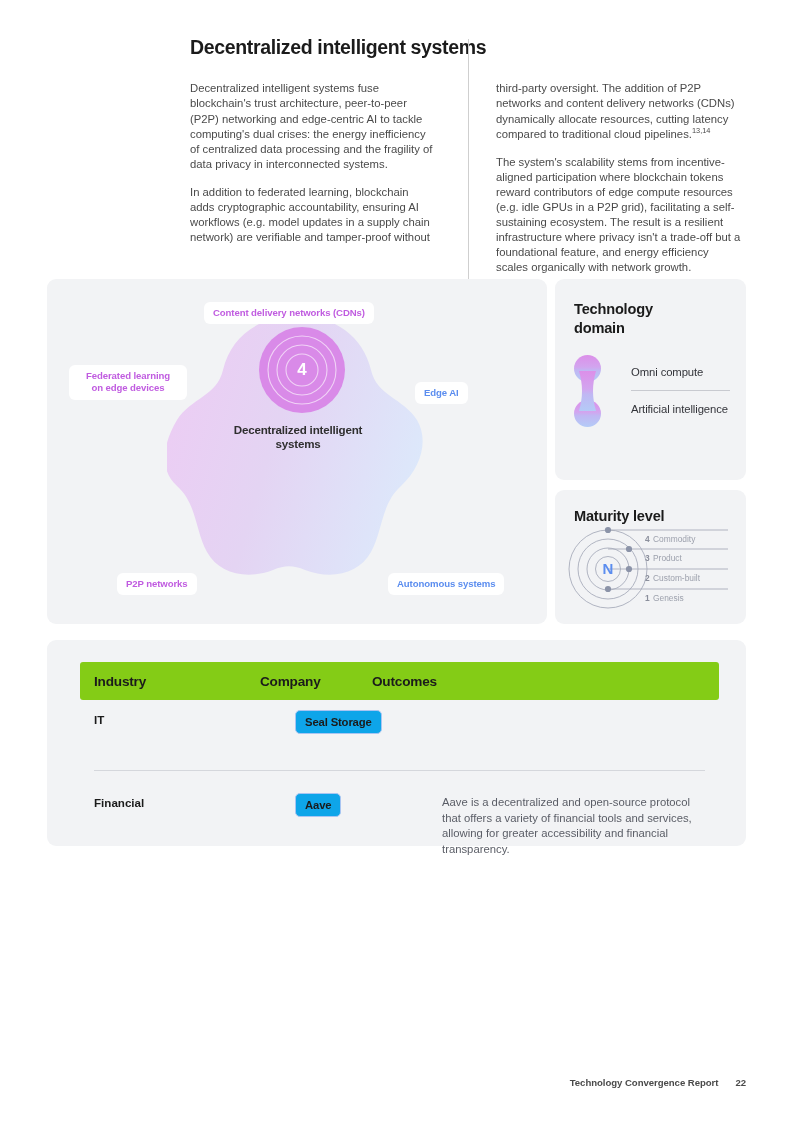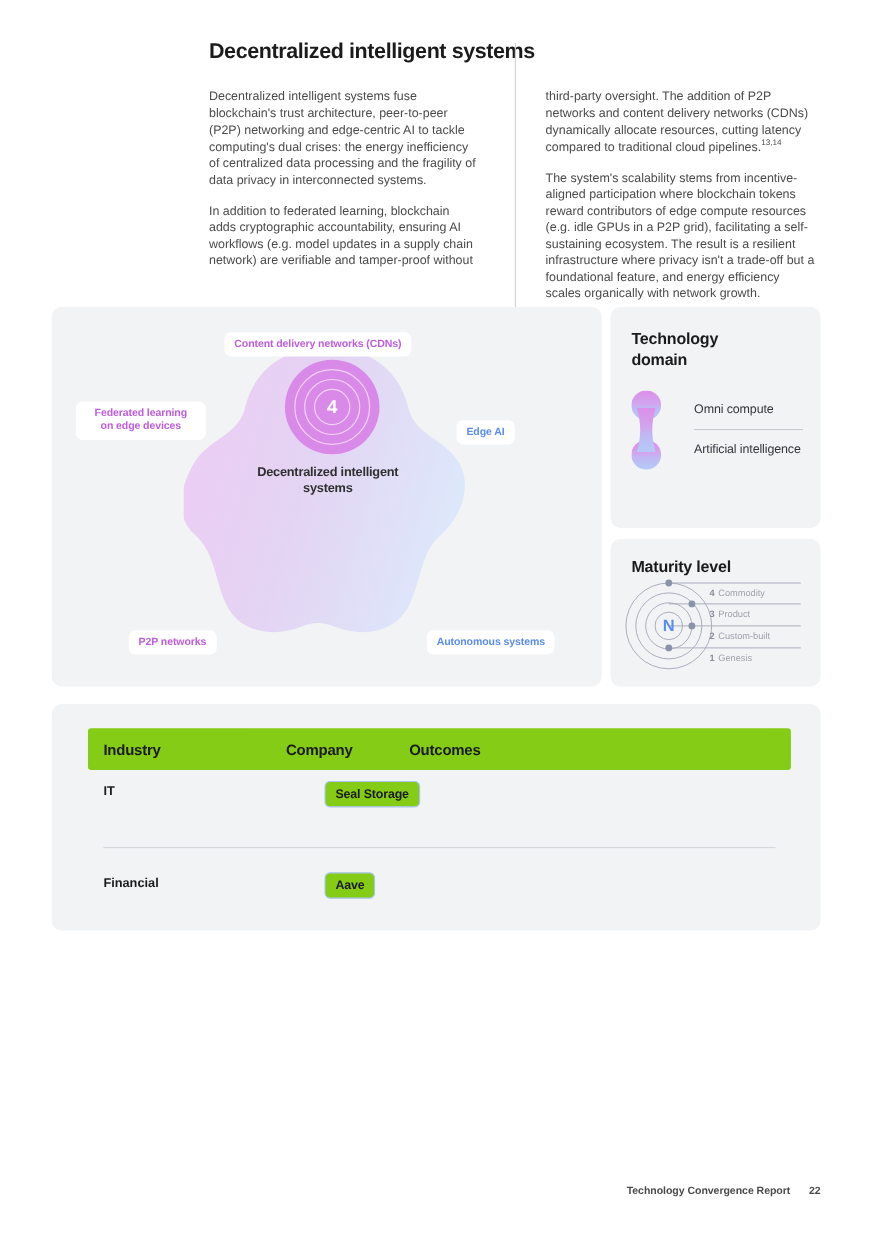--- a/index.html
+++ b/index.html
@@ -170,21 +170,21 @@
   #rowline-0 { top: 130px; }
 
   .cell-industry {
     width: 166px;
     font-size: 11.6px; font-weight: bold; color: #1b1b1b;
     padding-top: 3px;
   }
   .cell-company { width: 112px; }
   .chip {
     display: inline-block;
-    background: #84cc16;
+    background: #0ea5e9;
     border: 1px solid #a9c5f2;
     border-radius: 5px;
     padding: 5px 9px;
     font-size: 11.3px;
     font-weight: bold;
     color: #1b1b1b;
     letter-spacing: -0.15px;
   }
   .cell-outcomes {
     flex: 1;
@@ -393,20 +393,21 @@
       </div>
     </div>
 
     <div class="t-rowline" id="rowline-0"></div>
 
     <div class="t-row" id="row-1">
       <div class="cell-industry">Financial</div>
       <div class="cell-company">
         <span class="chip">Aave</span>
       </div>
+      <div class="cell-outcomes">Aave is a decentralized and open-source protocol that offers a variety of financial tools and services, allowing for greater accessibility and financial transparency.</div>
     </div>
   </div>
 
   <div class="footer">
     <span>Technology Convergence Report</span>
     <span>22</span>
   </div>
 
 </div>
 

